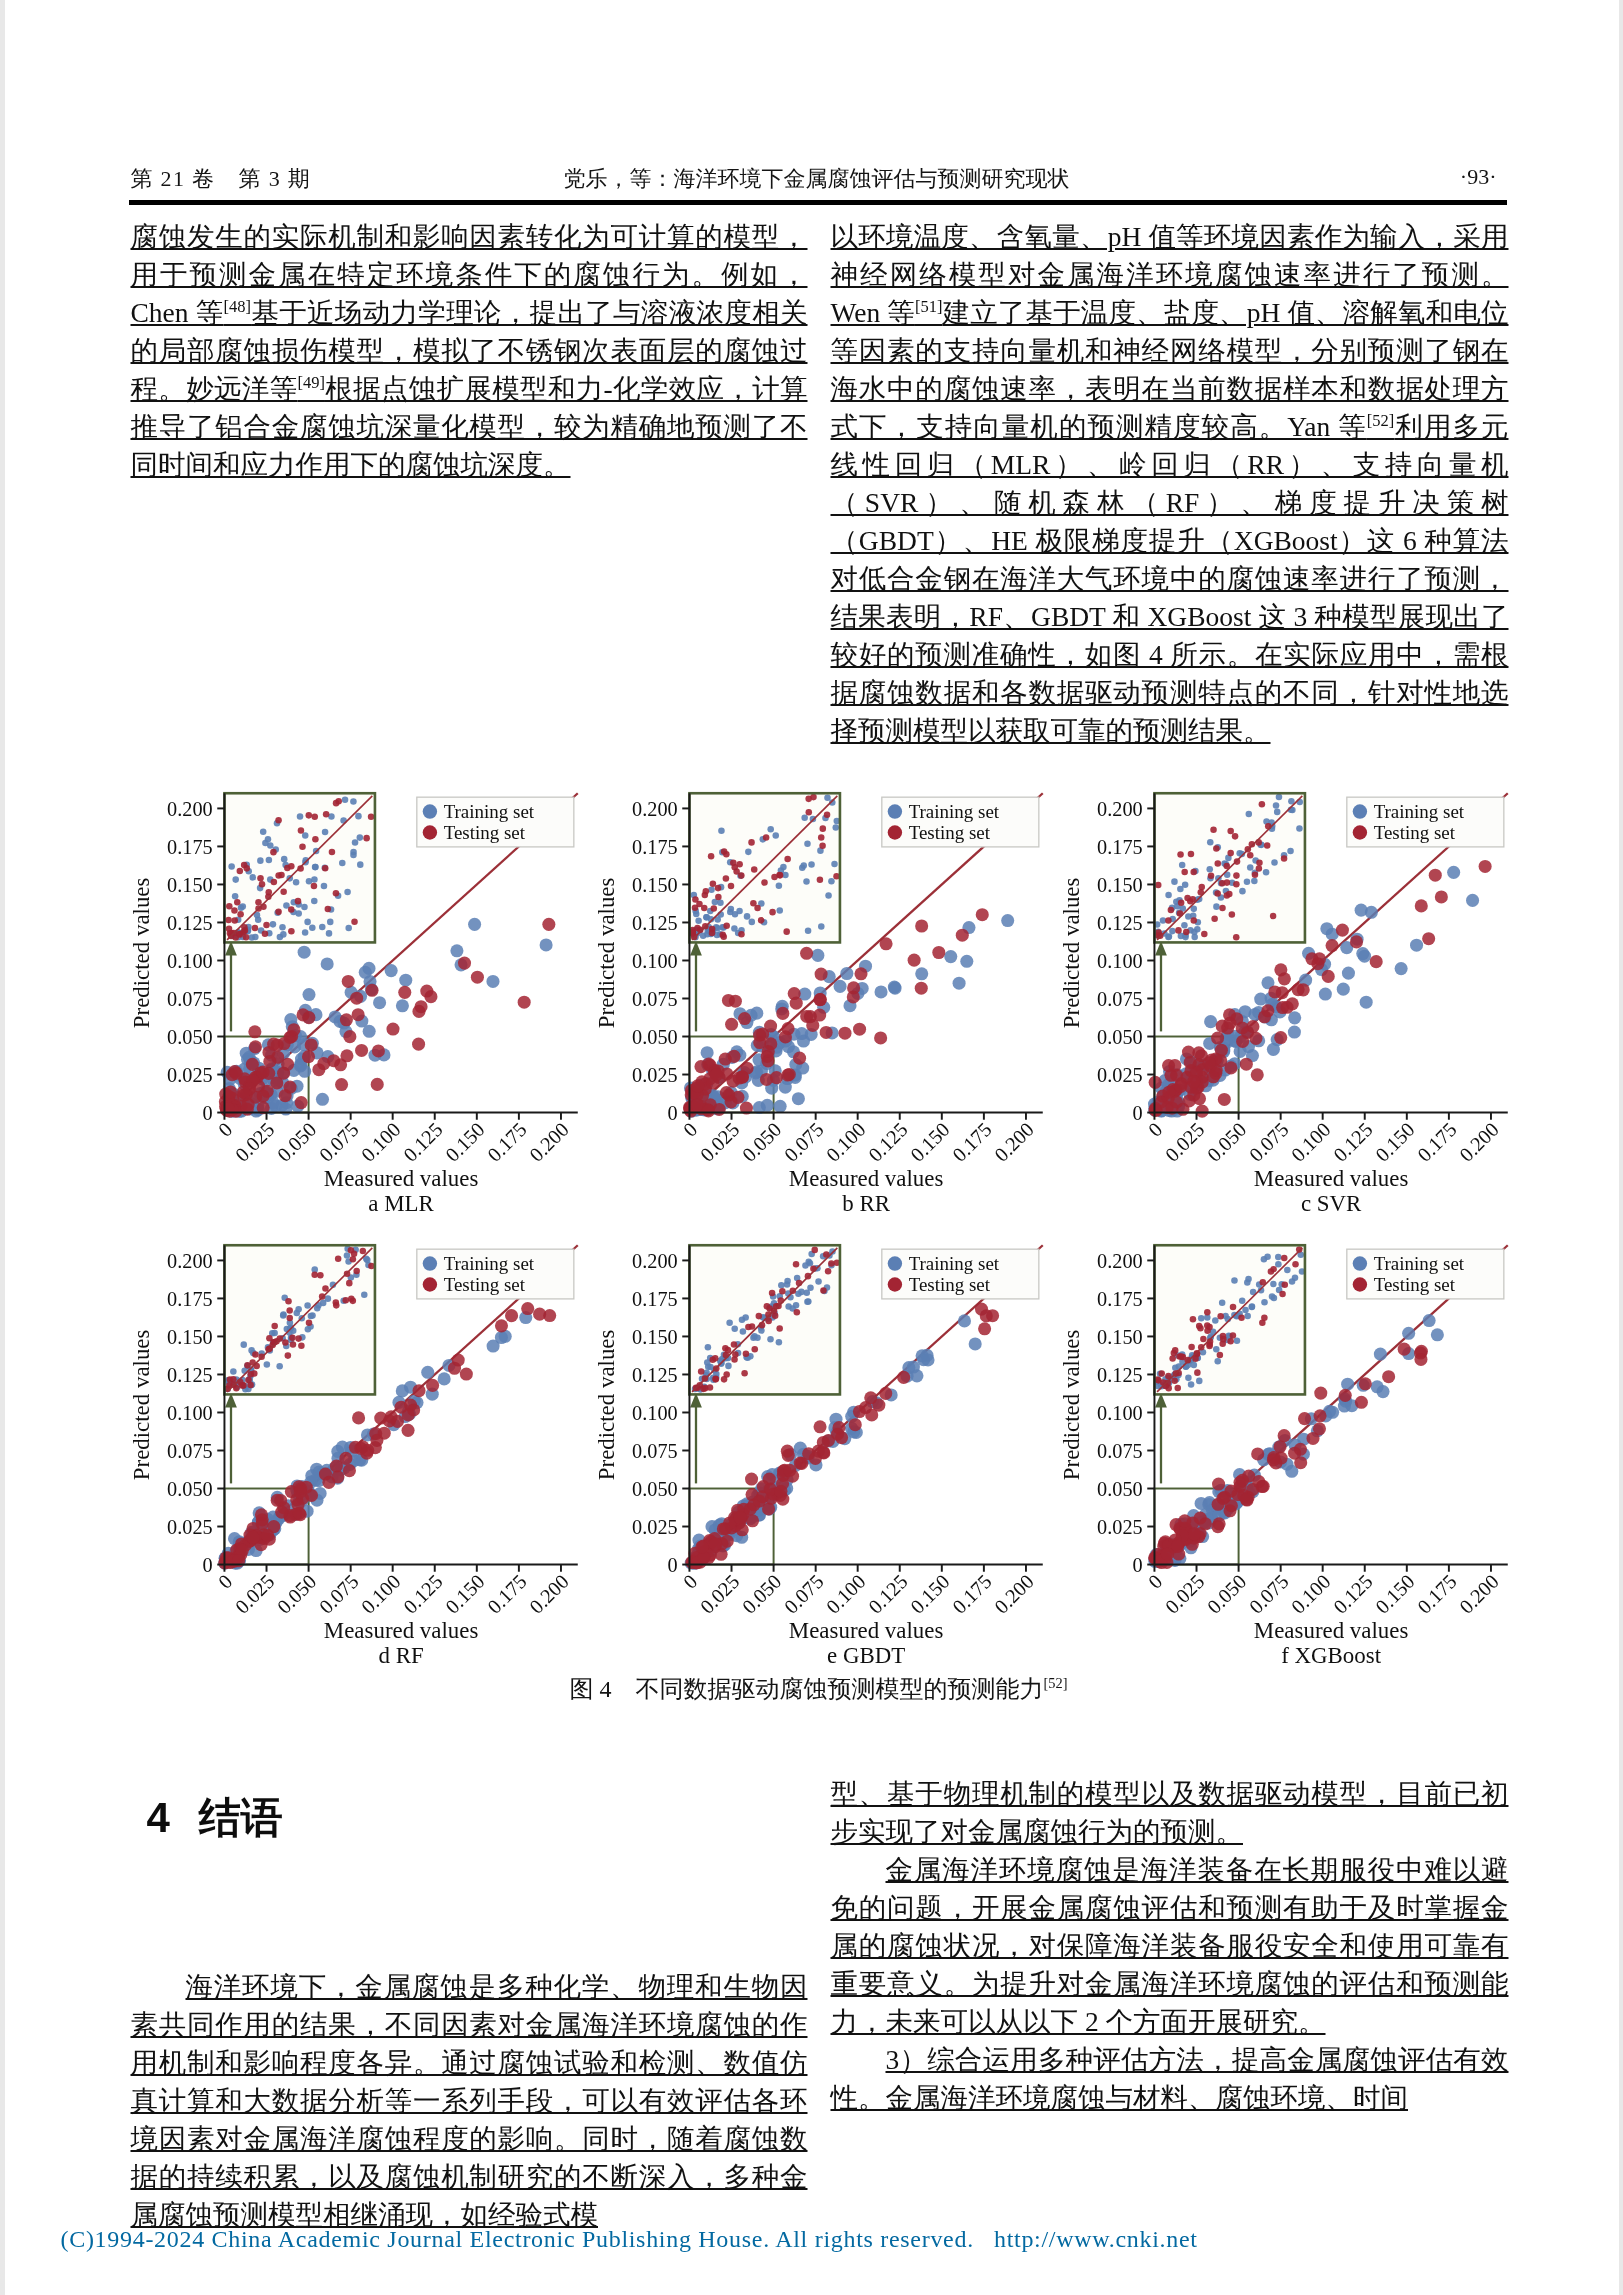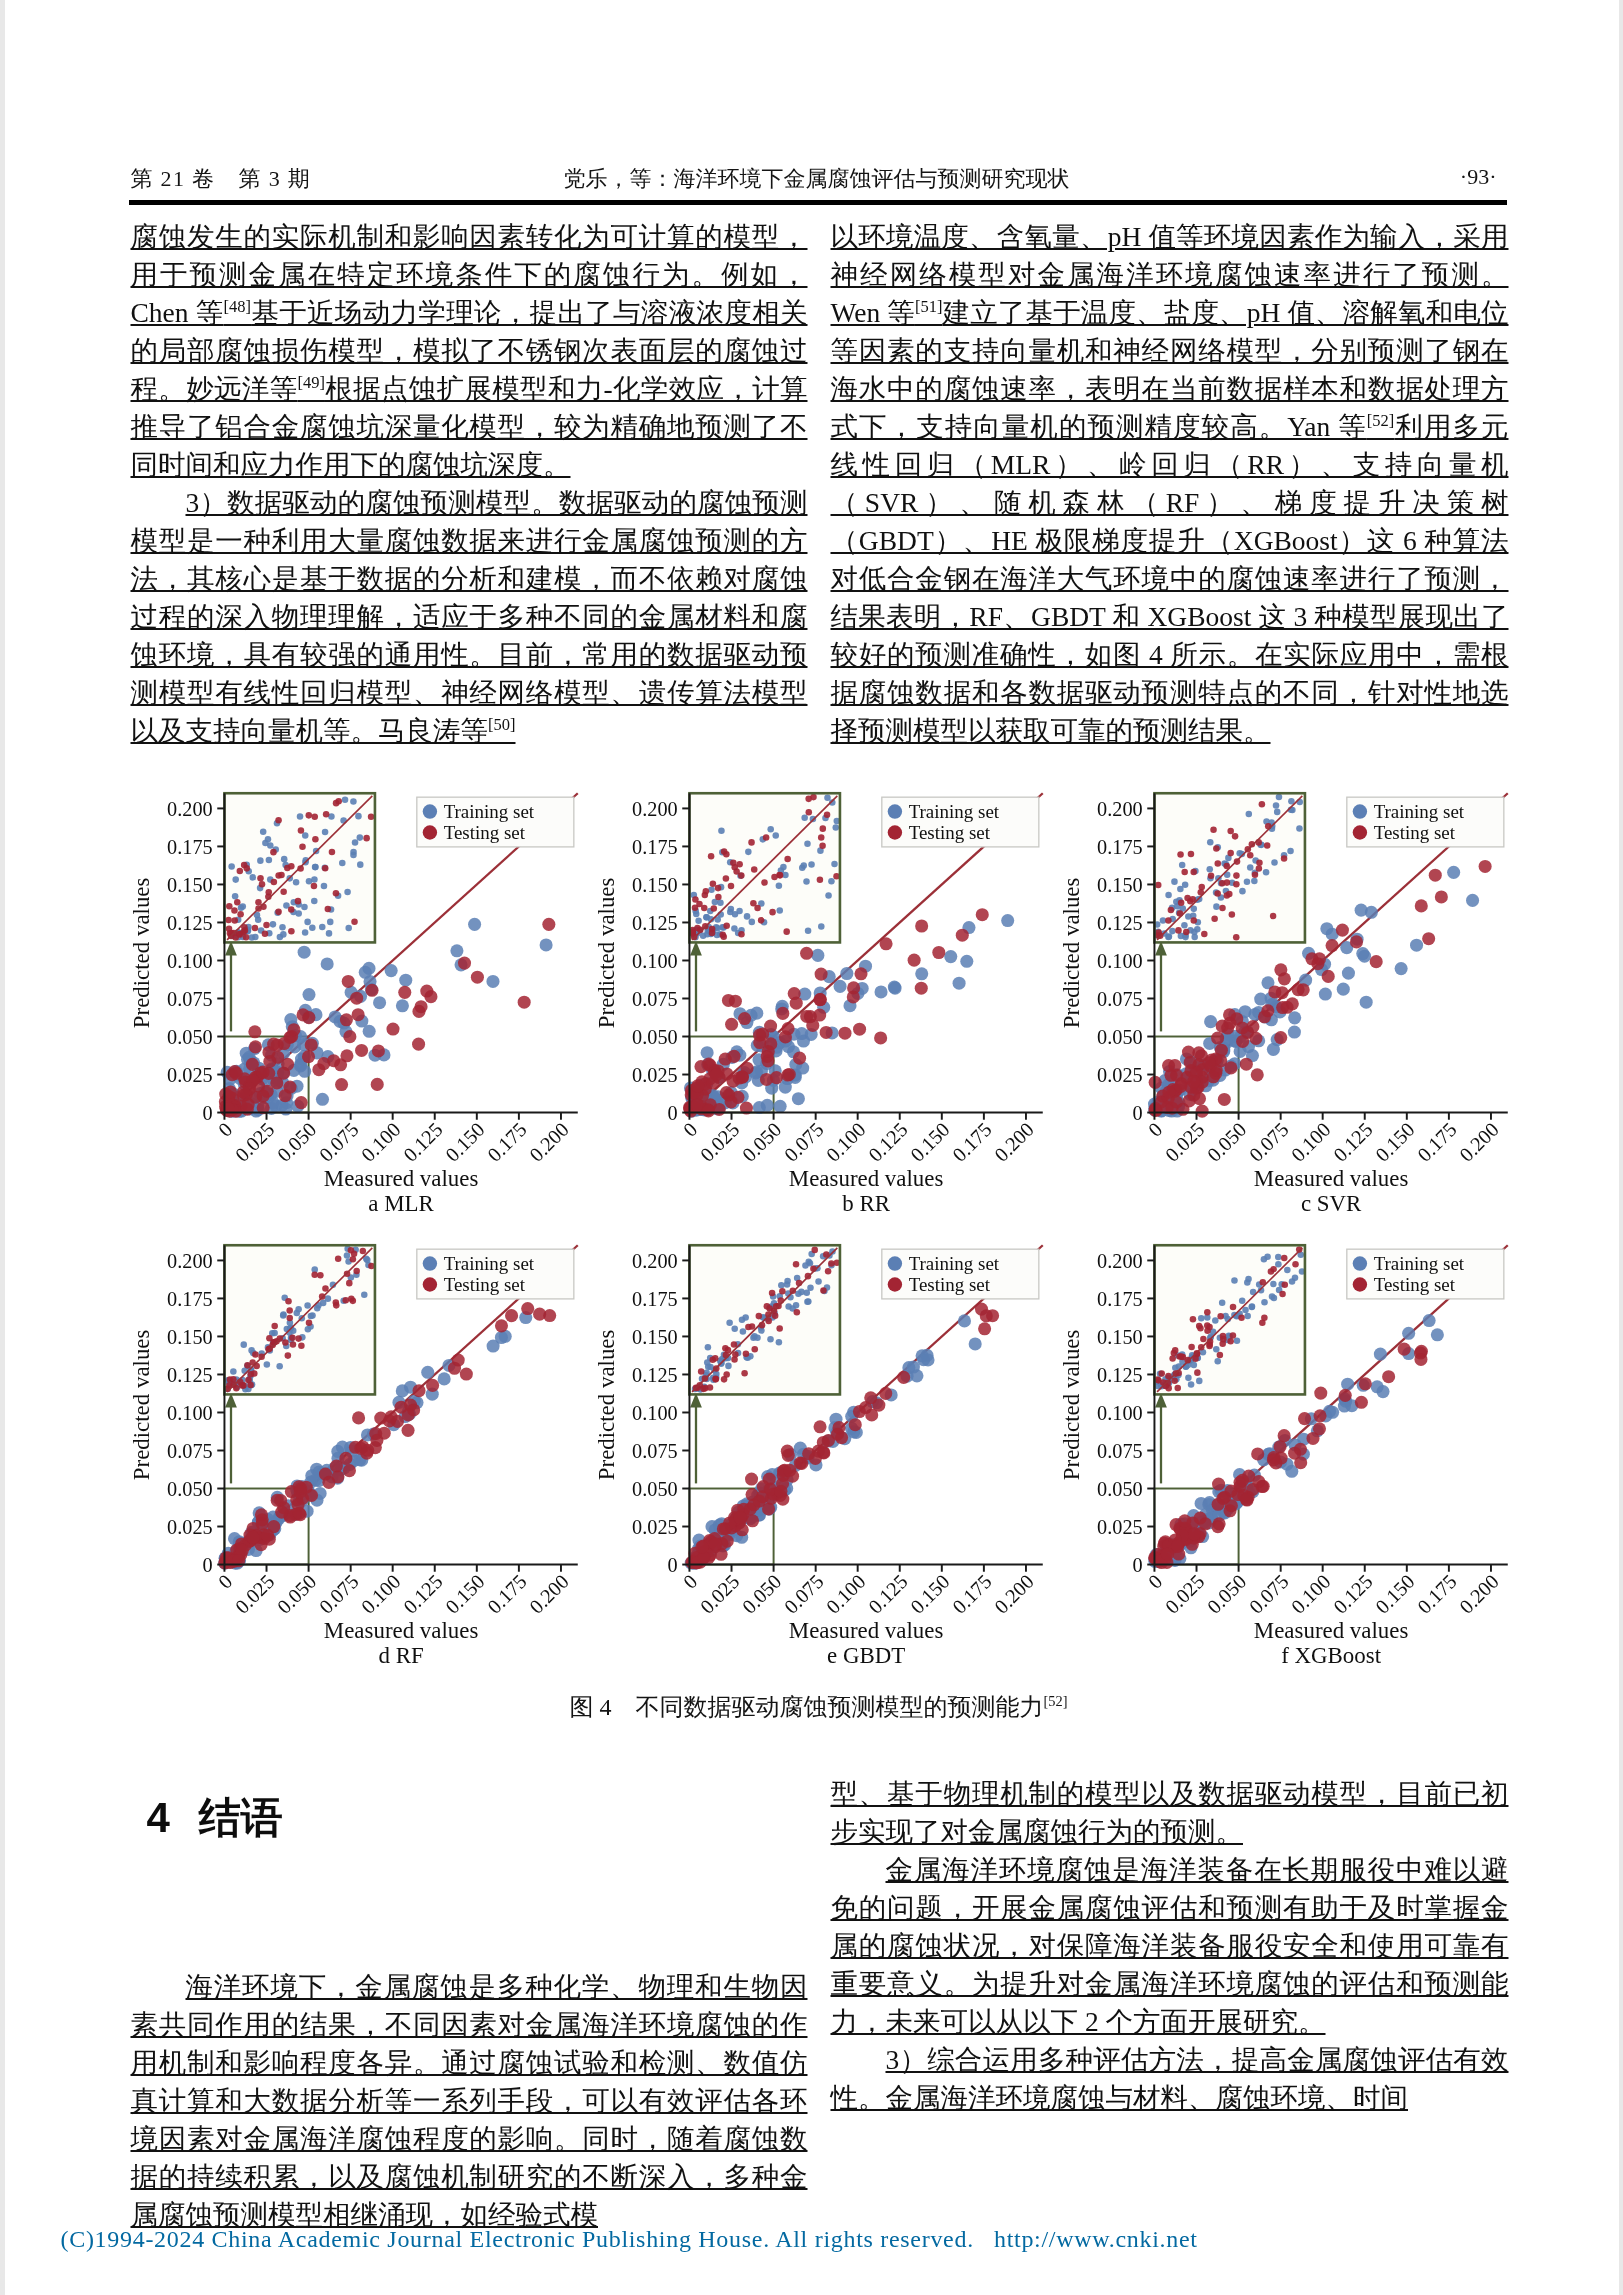--- a/index.html
+++ b/index.html
@@ -20,21 +20,21 @@
   .col p.indent{text-indent:2em;}
   sup{font-size:0.6em;vertical-align:super;line-height:0;}
   #col-left-top{left:126px;top:218px;width:677px;}
   #col-right-top{left:826px;top:218px;width:678px;}
   
   .figure{position:absolute;left:120px;top:784px;width:1388px;}
   .figure-grid{display:grid;grid-template-columns:repeat(3,458px);justify-content:space-between;row-gap:19.6px;}
   .panel{width:458px;height:432px;}
   .panel svg{display:block;}
   svg text{font-family:"Liberation Serif","DejaVu Serif",serif;fill:#101010;}
-  .fig-caption-zh{ text-align:center;font-size:24px;margin-top:23px;}
+  .fig-caption-zh{ text-align:center;font-size:24px;margin-top:5px;}
   .fig-caption-en{ text-align:center;font-size:24px;margin-top:9.2px;}
   
   .section-heading{
     position:absolute;left:126px;top:1774px;margin:16px;
     font-family:"Liberation Sans","DejaVu Sans",sans-serif;
     font-size:42px;font-weight:700;color:#0d0d0d;
   }
   .section-heading .sec-num{margin-right:29px;}
   #col-left-concl{left:126px;top:1968px;width:677px;}
   #col-right-concl{left:826px;top:1775px;width:678px;}
@@ -49,21 +49,20 @@
 
 <div class="page">
 
   <div class="header-left">第 21 卷　第 3 期</div>
   <div class="header-center">党乐，等：海洋环境下金属腐蚀评估与预测研究现状</div>
   <div class="header-right">·93·</div>
   <div class="header-rule"></div>
 
   <div class="col" id="col-left-top">
     <p>腐蚀发生的实际机制和影响因素转化为可计算的模型，用于预测金属在特定环境条件下的腐蚀行为。例如，Chen 等<sup>[48]</sup>基于近场动力学理论，提出了与溶液浓度相关的局部腐蚀损伤模型，模拟了不锈钢次表面层的腐蚀过程。妙远洋等<sup>[49]</sup>根据点蚀扩展模型和力-化学效应，计算推导了铝合金腐蚀坑深量化模型，较为精确地预测了不同时间和应力作用下的腐蚀坑深度。</p>
-    <p class="indent">3）数据驱动的腐蚀预测模型。数据驱动的腐蚀预测模型是一种利用大量腐蚀数据来进行金属腐蚀预测的方法，其核心是基于数据的分析和建模，而不依赖对腐蚀过程的深入物理理解，适应于多种不同的金属材料和腐蚀环境，具有较强的通用性。目前，常用的数据驱动预测模型有线性回归模型、神经网络模型、遗传算法模型以及支持向量机等。马良涛等<sup>[50]</sup></p>
   </div>
   <div class="col" id="col-right-top">
     <p>以环境温度、含氧量、pH 值等环境因素作为输入，采用神经网络模型对金属海洋环境腐蚀速率进行了预测。Wen 等<sup>[51]</sup>建立了基于温度、盐度、pH 值、溶解氧和电位等因素的支持向量机和神经网络模型，分别预测了钢在海水中的腐蚀速率，表明在当前数据样本和数据处理方式下，支持向量机的预测精度较高。Yan 等<sup>[52]</sup>利用多元线性回归（MLR）、岭回归（RR）、支持向量机（SVR）、随机森林（RF）、梯度提升决策树（GBDT）、HE 极限梯度提升（XGBoost）这 6 种算法对低合金钢在海洋大气环境中的腐蚀速率进行了预测，结果表明，RF、GBDT 和 XGBoost 这 3 种模型展现出了较好的预测准确性，如图 4 所示。在实际应用中，需根据腐蚀数据和各数据驱动预测特点的不同，针对性地选择预测模型以获取可靠的预测结果。</p>
   </div>
 
   <div class="figure">
     <div class="figure-grid" id="figure-grid">
         <div class="panel">
           <svg width="458" height="432" viewBox="0 0 700 660">
             <rect x="152" y="385.8" width="128.6" height="116.2" fill="none" stroke="#4e6137" stroke-width="3"></rect>

